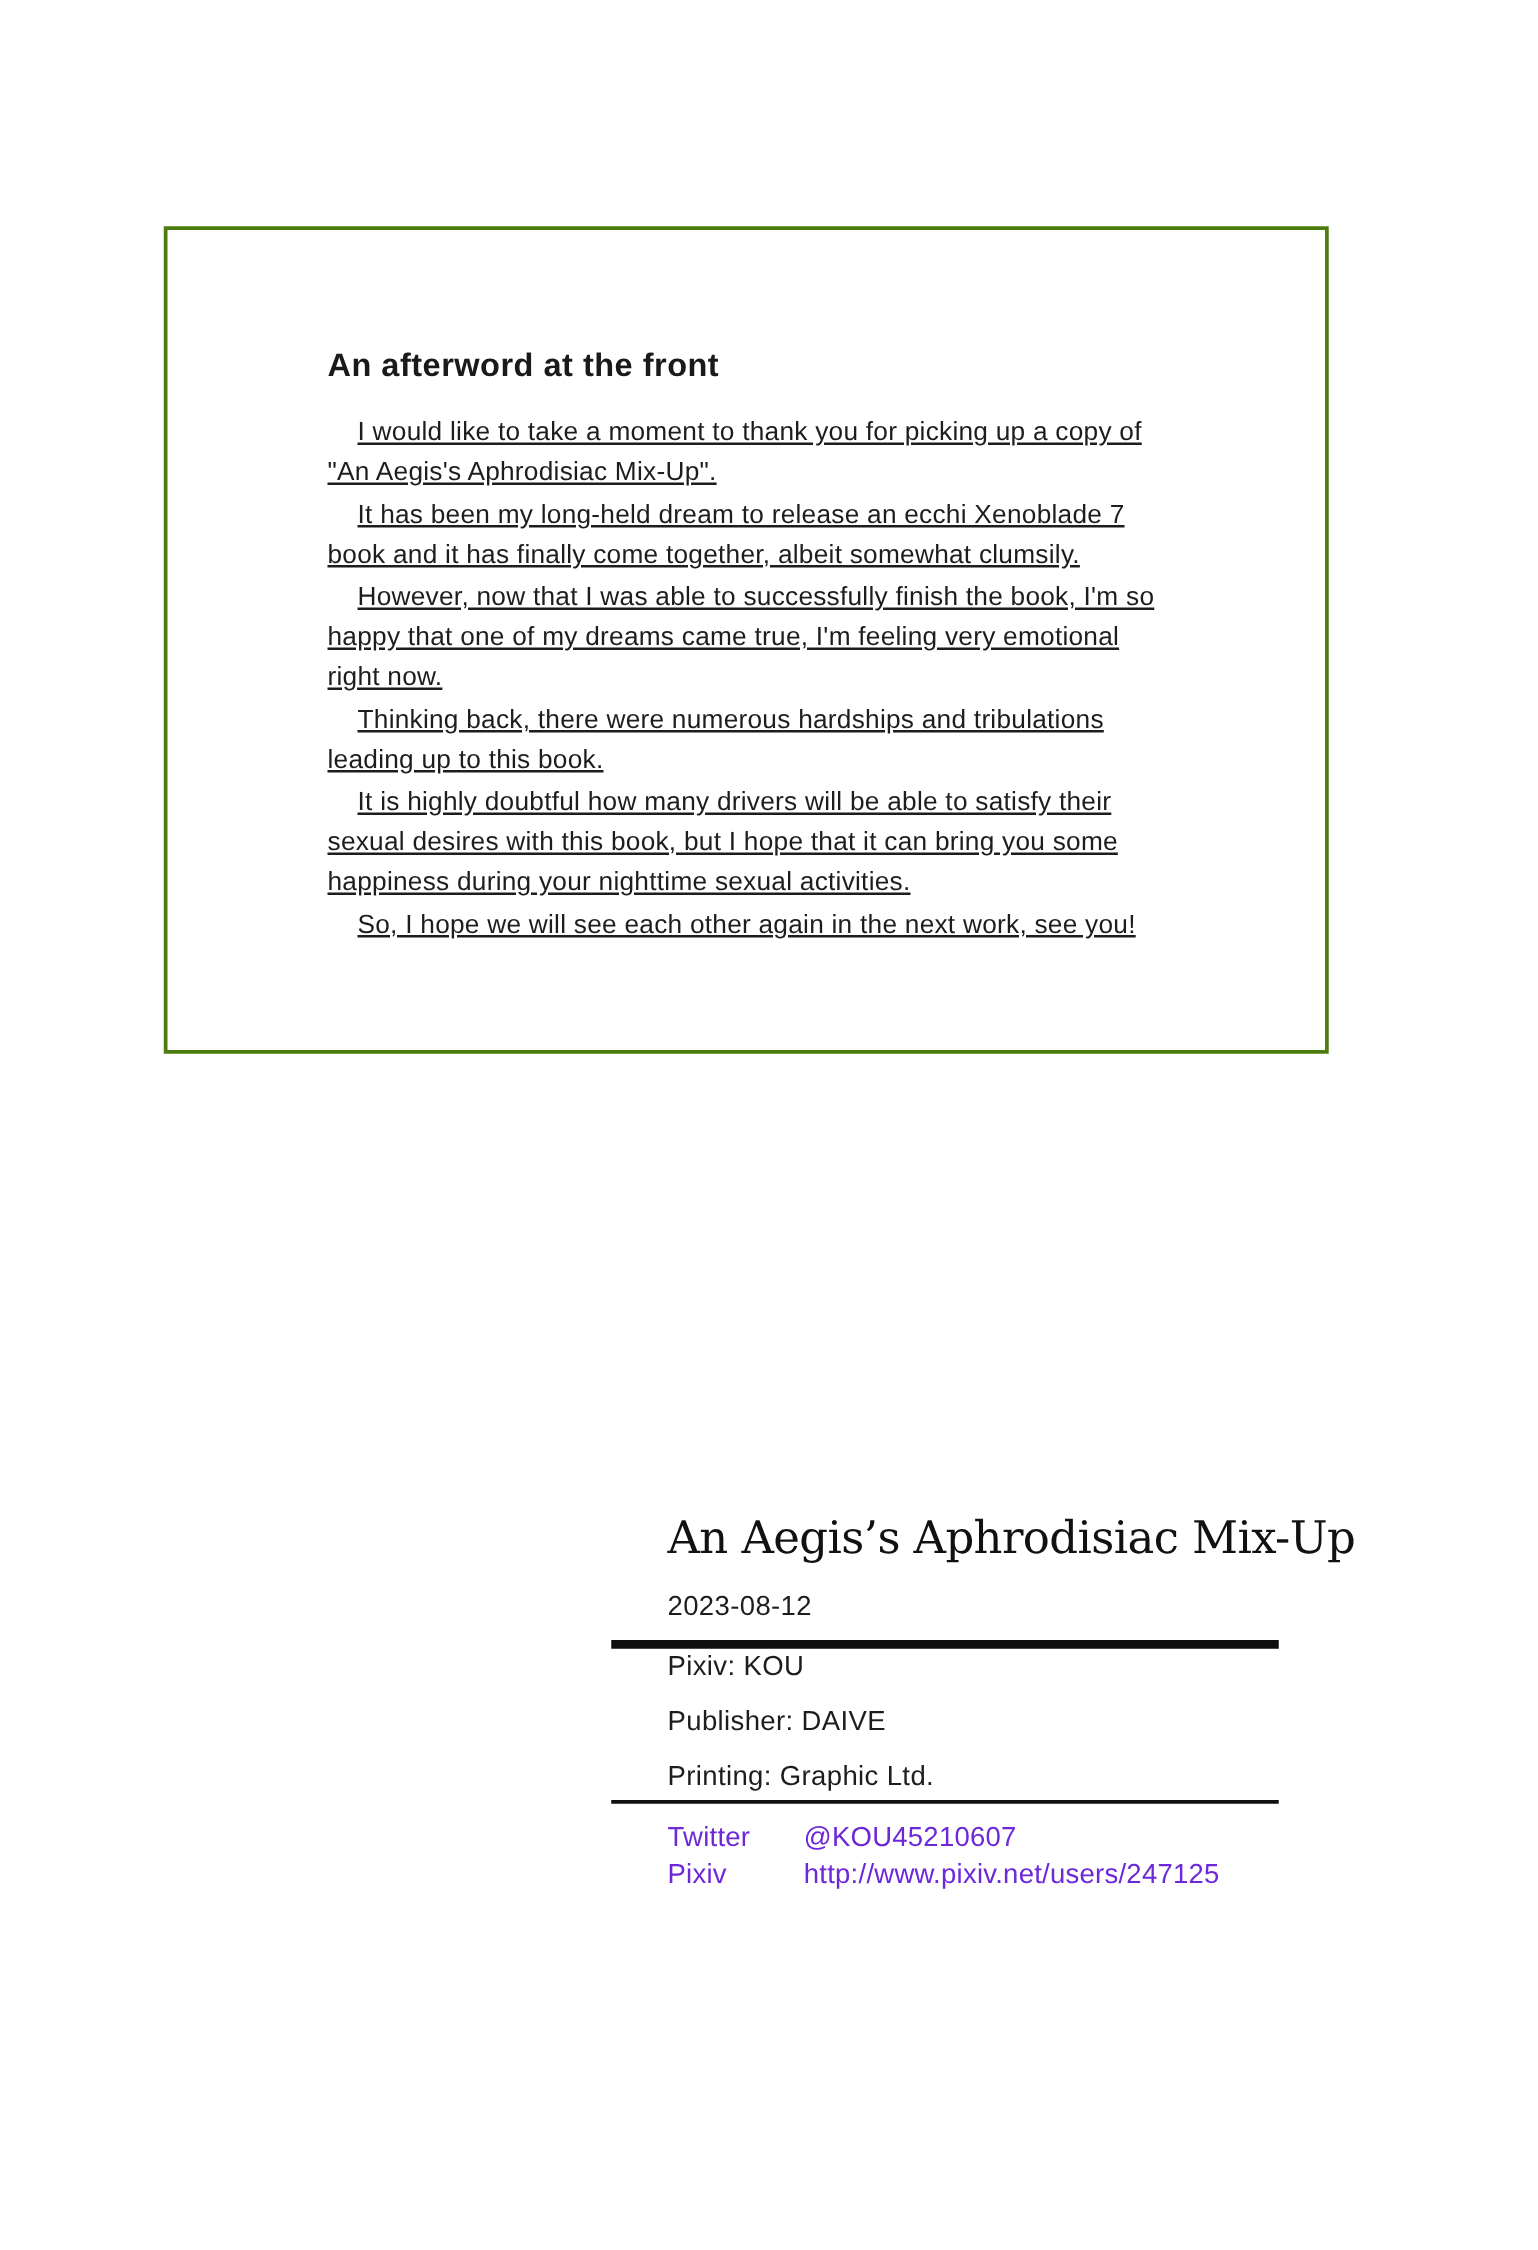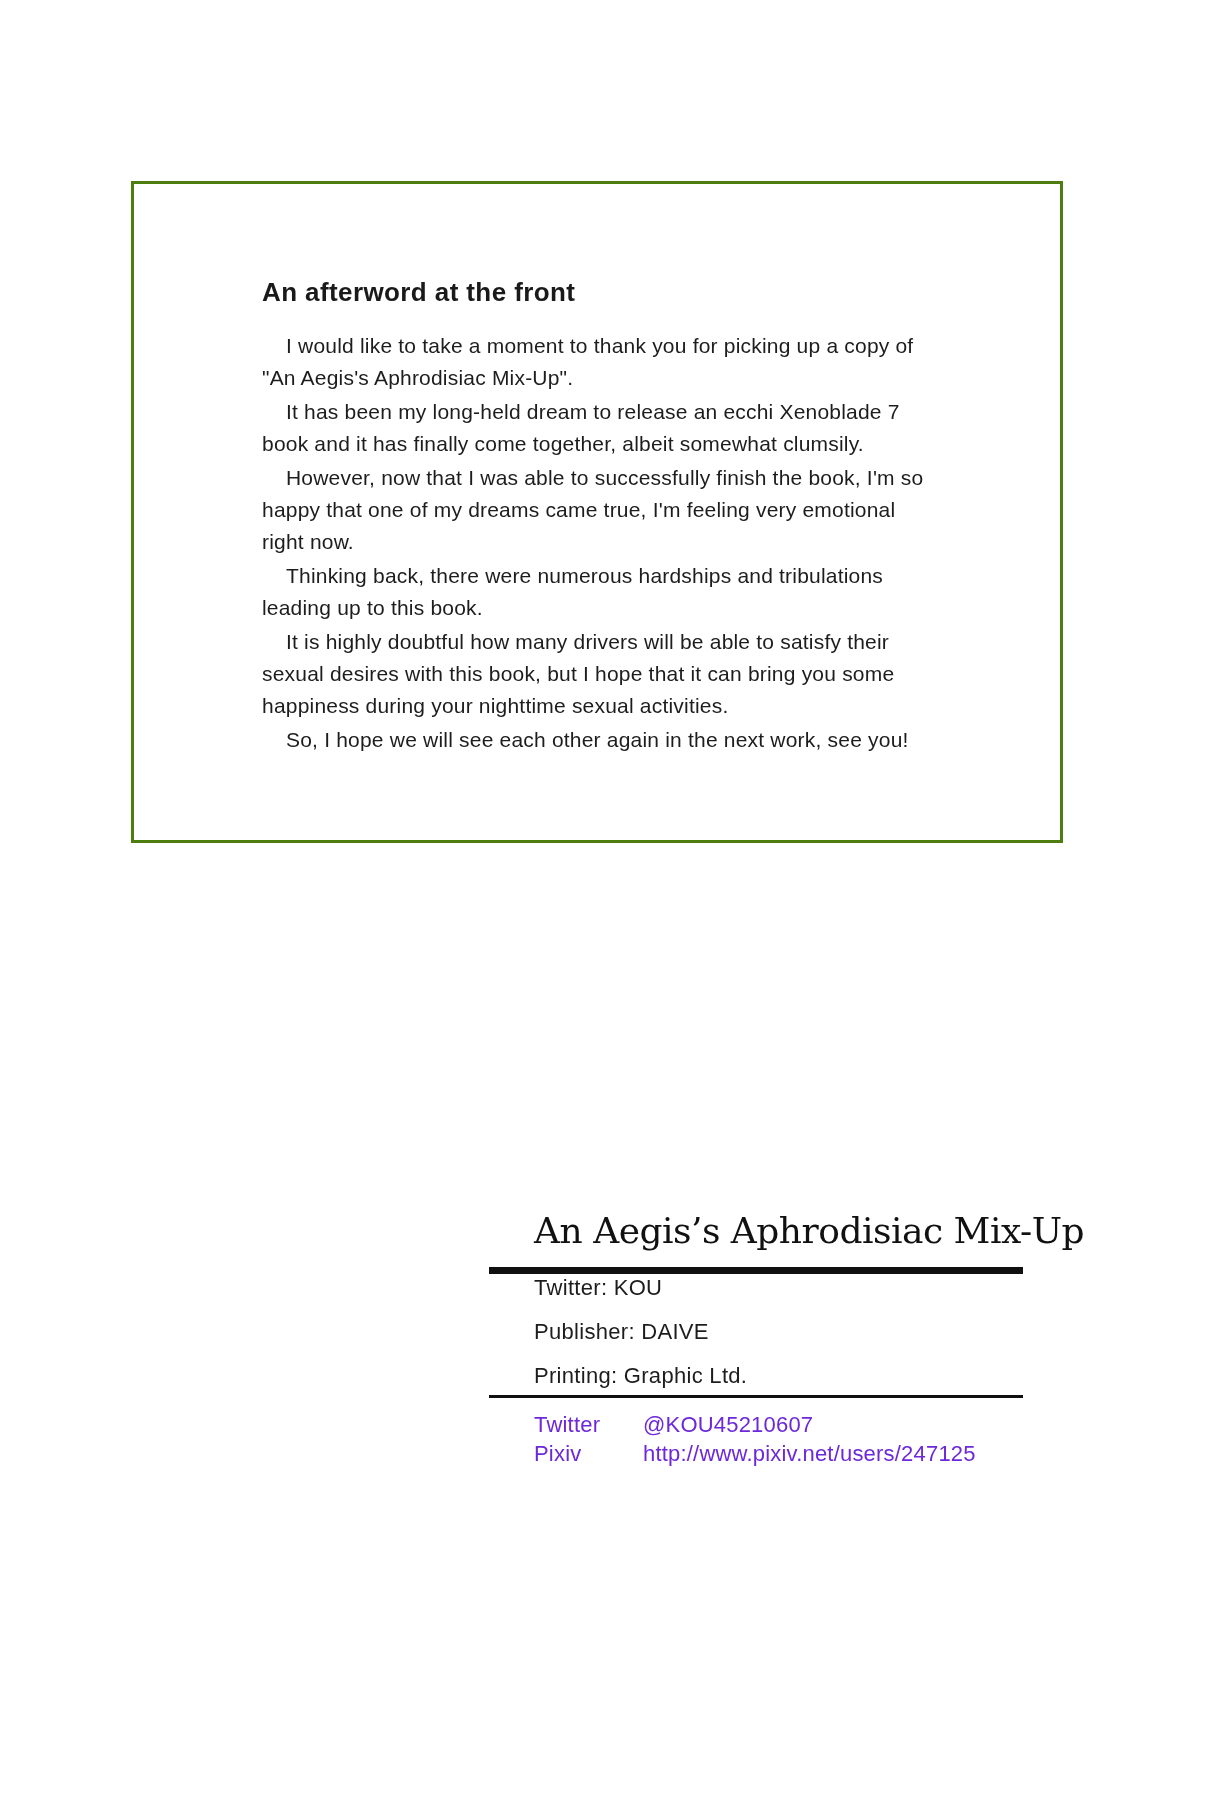--- a/index.html
+++ b/index.html
@@ -42,20 +42,21 @@
     color: #1a1a1a;
   }
   .afterword-body { }
   .para {
     margin: 0 0 2px 0;
     font-size: 21px;
     line-height: 32px;
     letter-spacing: 0.2px;
     text-indent: 24px;
     color: #1d1d1d;
+    text-decoration: underline;
   }
 
   
   .colophon {
     position: absolute;
     left: 489px;
     top: 1209px;
     width: 534px;
   }
   .colophon-title {
@@ -132,24 +133,25 @@
         <p class="para">Thinking back, there were numerous hardships and tribulations leading up to this book.</p>
 
         <p class="para">It is highly doubtful how many drivers will be able to satisfy their sexual desires with this book, but I hope that it can bring you some happiness during your nighttime sexual activities.</p>
 
         <p class="para">So, I hope we will see each other again in the next work, see you!</p>
       </div>
   </div>
 
   <div class="colophon">
     <div class="colophon-title">An Aegis’s Aphrodisiac Mix-Up</div>
+    <div class="colophon-date">2023-08-12</div>
     <div class="rule thick"></div>
     <div class="credits">
 
-        <p class="credit">Twitter: KOU</p>
+        <p class="credit">Pixiv: KOU</p>
 
         <p class="credit">Publisher: DAIVE</p>
 
         <p class="credit">Printing: Graphic Ltd.</p>
       </div>
     <div class="rule thin"></div>
     <div class="links">
 
         <div class="link-row">
           <span class="link-label">Twitter</span><span class="link-value">@KOU45210607</span>

